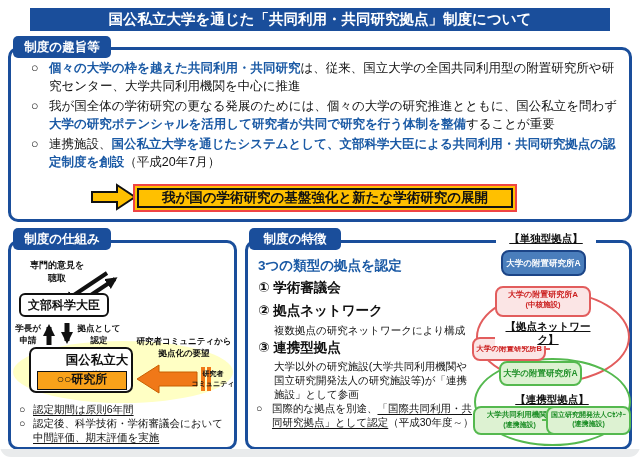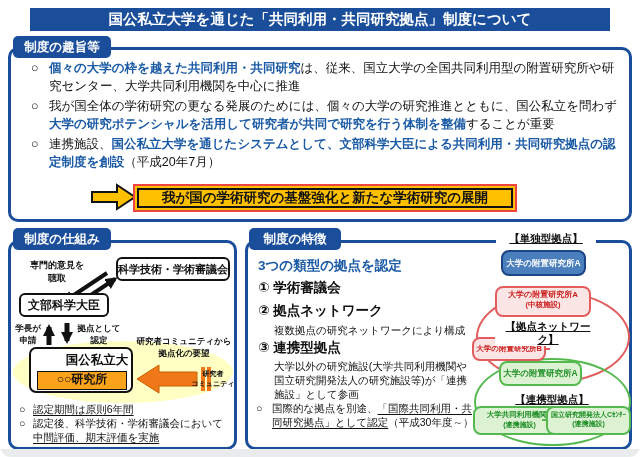--- a/index.html
+++ b/index.html
@@ -106,21 +106,20 @@
       <line x1="96" y1="30" x2="54" y2="58" stroke="#111" stroke-width="4" marker-end="url(#arw)"></line>
       <line x1="38" y1="102" x2="38" y2="84" stroke="#111" stroke-width="5" marker-end="url(#arw)"></line>
       <line x1="56" y1="80" x2="56" y2="98" stroke="#111" stroke-width="5" marker-end="url(#arw)"></line>
       <polygon points="126,136 148,122 148,129 186,129 186,143 148,143 148,150" fill="var(--arrow_orange)" stroke="#c85f00" stroke-width="1"></polygon>
       <rect x="190" y="124" width="4" height="24" fill="var(--arrow_orange)"></rect>
       <rect x="196" y="124" width="4" height="24" fill="var(--arrow_orange)"></rect>
     </svg>
 
     <div class="abs small-label ml" style="left:10px; top:16px; width:72px; font-size:9px;">専門的意見を
 聴取</div>
-    <div class="node black-node" style="left:105px; top:14px; width:114px; height:24px; font-size:11px; line-height:20px;">科学技術・学術審議会</div>
     <div class="node black-node" style="left:8px; top:50px; width:90px; height:24px; font-size:12px; line-height:20px;">文部科学大臣</div>
     <div class="abs small-label ml" style="left:0px; top:80px; width:34px; font-size:8.5px;">学長が
 申請</div>
     <div class="abs small-label ml" style="left:62px; top:80px; width:52px; font-size:8.5px;">拠点として
 認定</div>
 
     <div class="node black-node uni-group">
       <div class="uni-title">国公私立大学</div>
       <div class="institute">○○研究所</div>
     </div>

